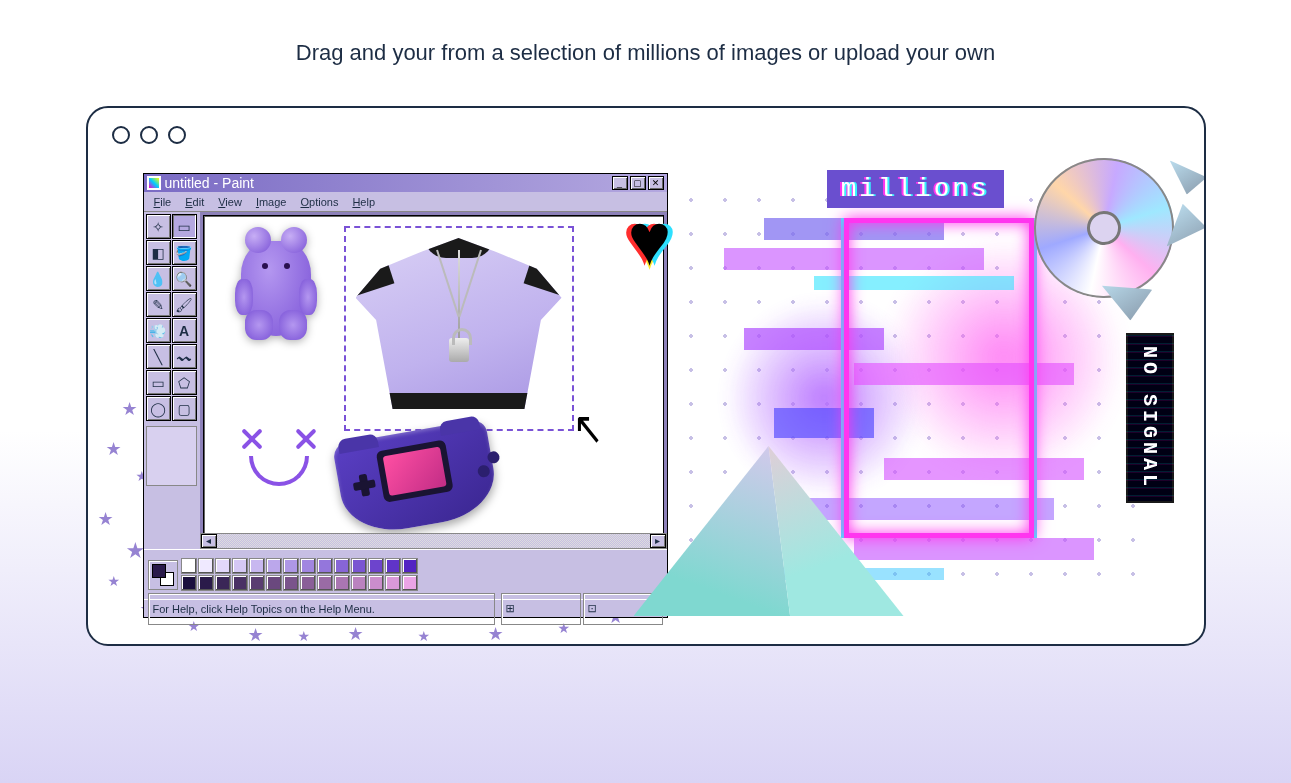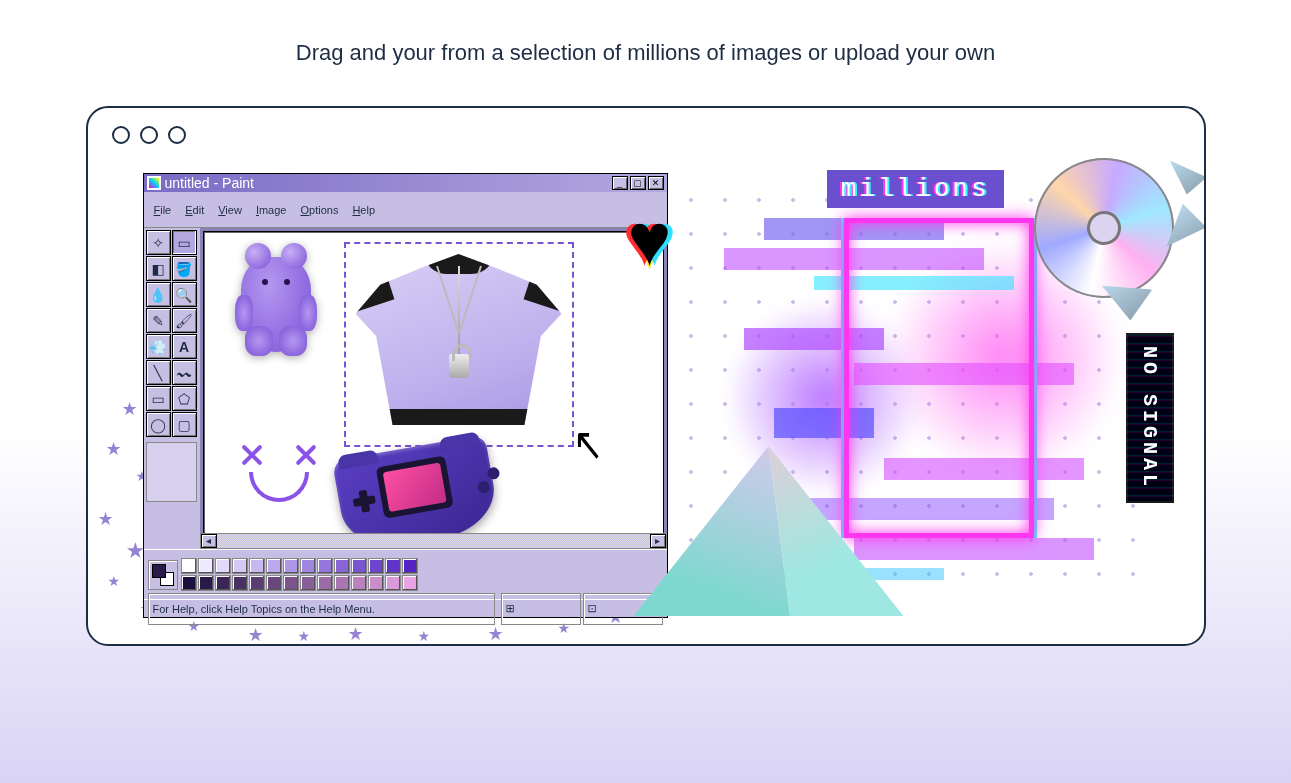--- a/index.html
+++ b/index.html
@@ -54,21 +54,21 @@
   .titlebar .icon::before { content:''; position:absolute; inset:2px; background:linear-gradient(45deg,#f0c,#0cf,#ff0);}
   .titlebar .title { flex:1; font-size:14px; font-weight:400; }
   .titlebar .winbtns { display:flex; gap:2px; }
   .titlebar .winbtns button {
     width:16px; height:14px; background:#c7bfe3; border:1px solid #000;
     box-shadow: 1px 1px 0 #fff inset, -1px -1px 0 #666 inset;
     font-size:9px; line-height:10px; text-align:center; padding:0; cursor:pointer;
     font-family: inherit;
   }
   .menubar {
-    height: 36px; background:#c7bfe3; display:flex; align-items:center; padding:0 4px; gap:2px;
+    height: 20px; background:#c7bfe3; display:flex; align-items:center; padding:0 4px; gap:2px;
     border-bottom:1px solid #888;
   }
   .menubar span { padding:2px 6px; cursor:pointer; font-size:11px; }
   .menubar span u { text-decoration: underline; }
 
   .paint-body { display:flex; height: calc(100% - 18px - 20px - 50px - 18px); }
   .toolbox {
     width: 56px; background:#c7bfe3; padding:2px;
     display:grid; grid-template-columns: repeat(2, 25px); grid-auto-rows:25px; gap:1px;
     align-content:start;

